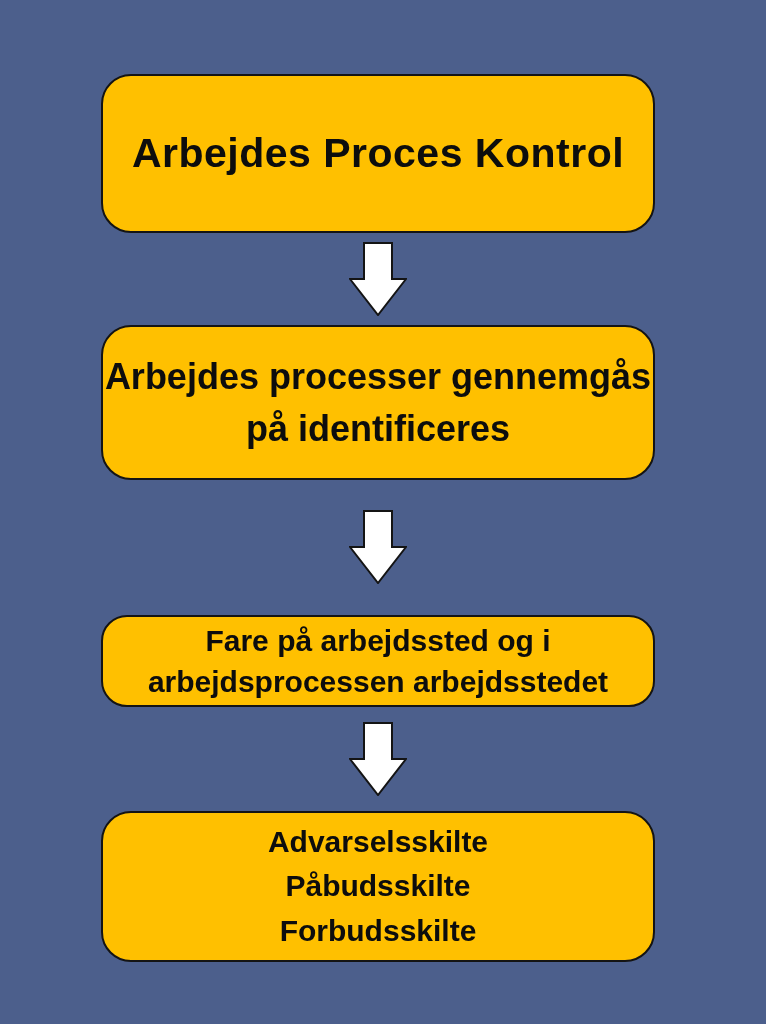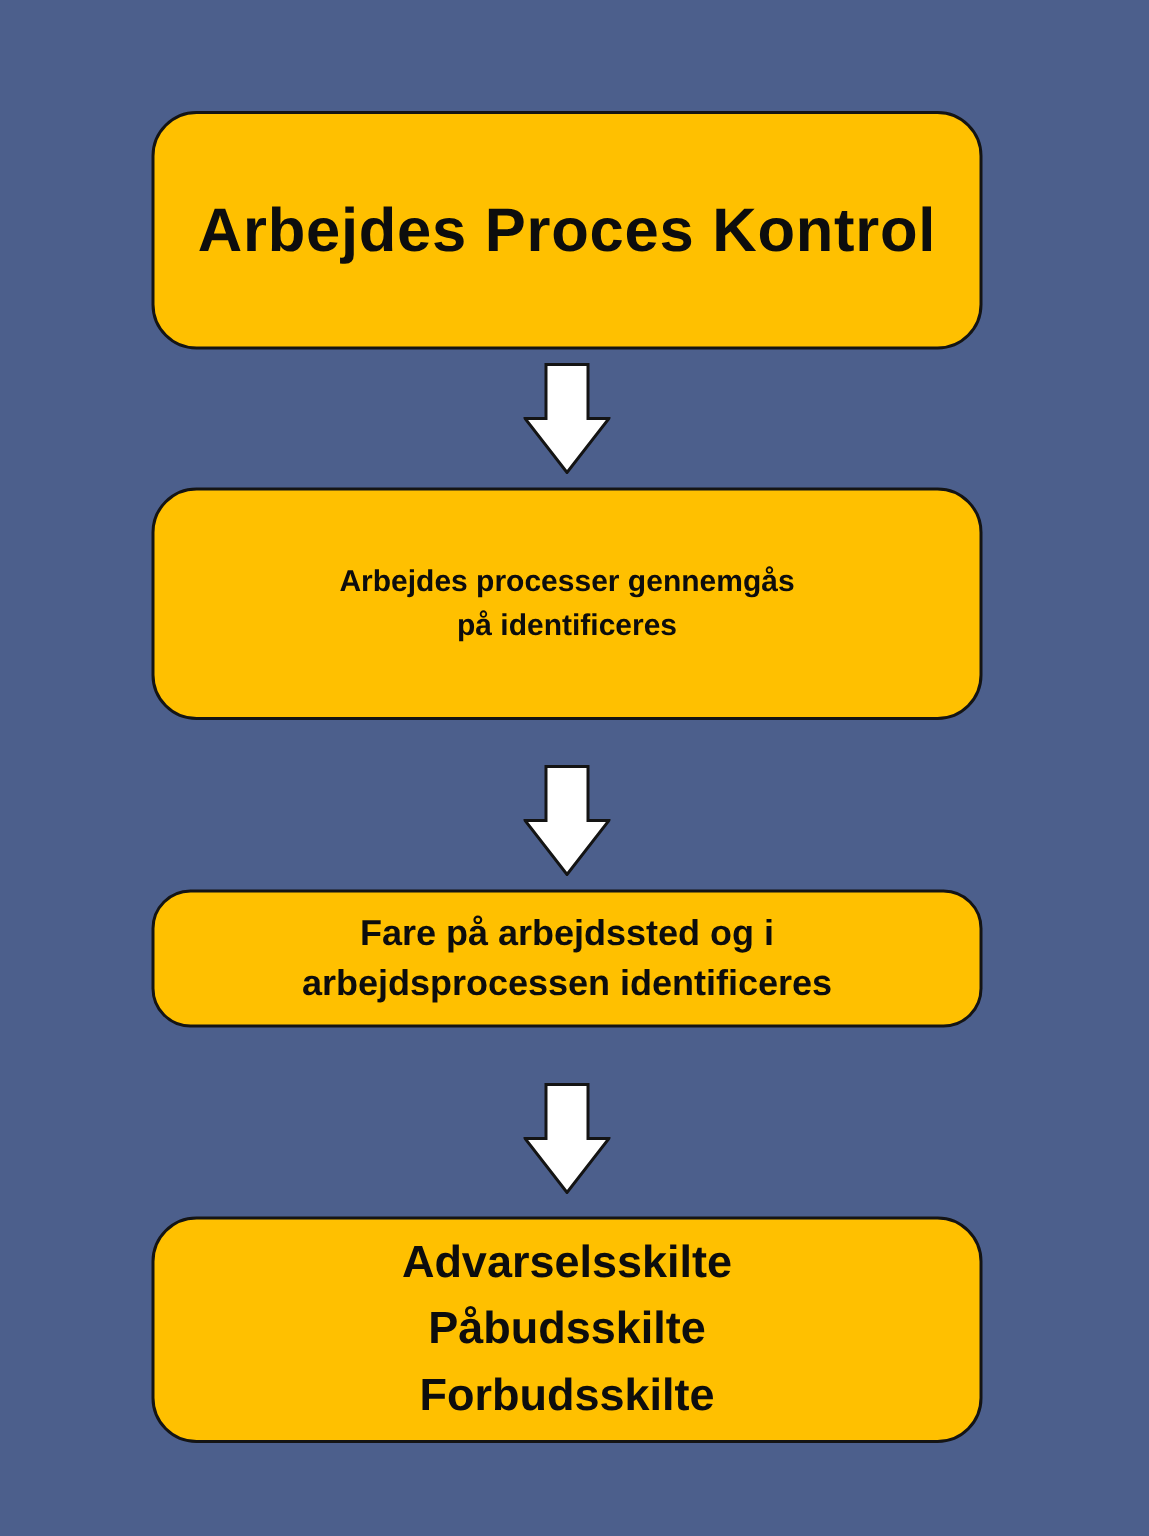--- a/index.html
+++ b/index.html
@@ -31,22 +31,22 @@
     color: var(--text-color);
     font-weight: bold;
     display: flex;
     flex-direction: column;
     align-items: center;
     justify-content: center;
     text-align: center;
     line-height: 1.42;
   }
   .node-0 { top: 74px;  height: 159px; font-size: 41px; letter-spacing: 0.5px; }
-  .node-1 { top: 325px; height: 155px; font-size: 20px; }
-  .node-2 { top: 593px; height: 92px;  font-size: 24px; border-radius: 26px; line-height: 1.38; }
+  .node-1 { top: 325px; height: 155px; font-size: 36px; }
+  .node-2 { top: 615px; height: 92px;  font-size: 30px; border-radius: 26px; line-height: 1.38; }
   .node-3 { top: 811px; height: 151px; font-size: 30px; line-height: 1.48; }
   .arrow {
     position: absolute;
     left: 349px;
     width: 58px;
     height: 74px;
     display: block;
   }
   .arrow-0 { top: 242px; }
   .arrow-1 { top: 510px; }
@@ -75,21 +75,21 @@
     <div class="line">Arbejdes processer gennemgås</div>
     <div class="line">på identificeres</div>
   </div>
 
   <svg class="arrow arrow-1" viewBox="0 0 58 74" aria-hidden="true">
     <polygon points="15,1 43,1 43,37 57,37 29,73 1,37 15,37"></polygon>
   </svg>
 
   <div class="node node-2">
     <div class="line">Fare på arbejdssted og i</div>
-    <div class="line">arbejdsprocessen identificeres</div>
+    <div class="line">arbejdsprocessen arbejdsstedet</div>
   </div>
 
   <svg class="arrow arrow-2" viewBox="0 0 58 74" aria-hidden="true">
     <polygon points="15,1 43,1 43,37 57,37 29,73 1,37 15,37"></polygon>
   </svg>
 
   <div class="node node-3">
     <div class="line">Advarselsskilte</div>
     <div class="line">Påbudsskilte</div>
     <div class="line">Forbudsskilte</div>

